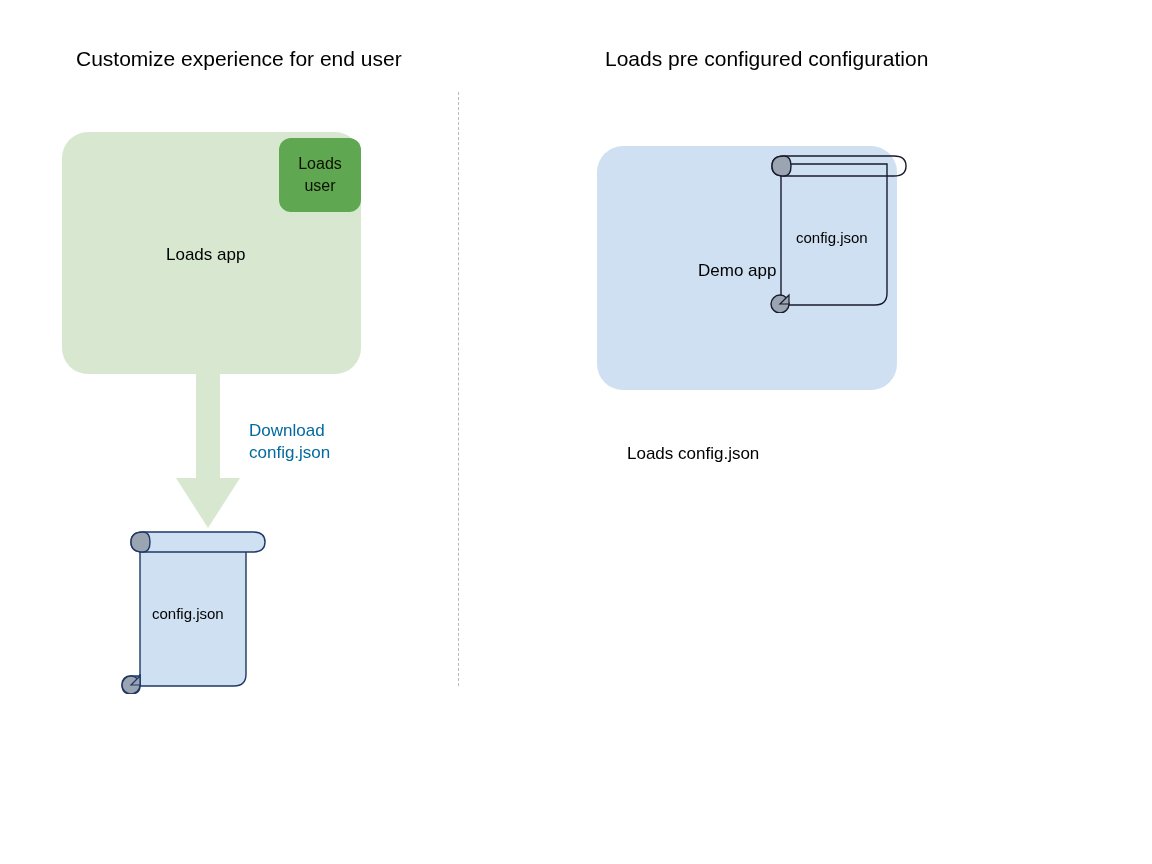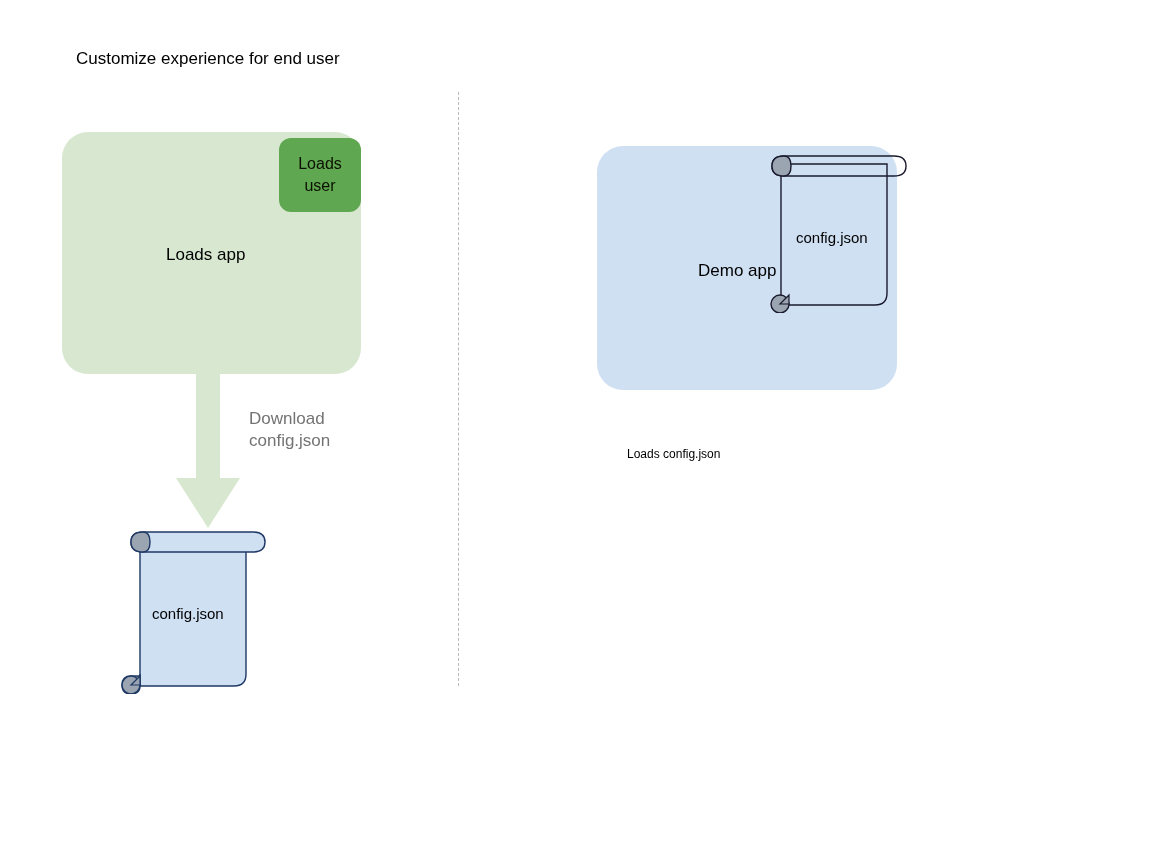--- a/index.html
+++ b/index.html
@@ -20,21 +20,21 @@
   .canvas {
     position: absolute;
     inset: 0;
     width: 1152px;
     height: 864px;
   }
 
   
   .heading {
     position: absolute;
-    font-size: 17px;
+    font-size: 21px;
     line-height: 21px;
     color: #000000;
     white-space: nowrap;
   }
   #heading-left  { left: 76px;  top: 48px; }
   #heading-right { left: 605px; top: 48px; }
 
   
   .app-box {
     position: absolute;
@@ -86,25 +86,25 @@
   #download-arrow {
     position: absolute;
     left: 176px;
     top: 370px;
     width: 64px;
     height: 158px;
   }
   #download-arrow-label {
     position: absolute;
     left: 249px;
-    top: 408px;
+    top: 420px;
     font-size: 17px;
     line-height: 22px;
     white-space: nowrap;
-    color: #737373;
+    color: #0369a1;
   }
 
   
   .scroll {
     position: absolute;
   }
   #scroll-left  { left: 118px; top: 526px; width: 150px; height: 168px; }
   #scroll-right { left: 765px; top: 150px; width: 150px; height: 163px; }
 
   .scroll-label {
@@ -115,21 +115,21 @@
     color: #000000;
   }
   #scroll-left-label  { left: 152px; top: 604px; }
   #scroll-right-label { left: 796px; top: 228px; }
 
   
   #loads-caption {
     position: absolute;
     left: 627px;
     top: 443px;
-    font-size: 12px;
+    font-size: 17px;
     line-height: 22px;
     white-space: nowrap;
     color: #000000;
   }
 
   
   #divider {
     position: absolute;
     left: 458px;
     top: 92px;
@@ -138,20 +138,21 @@
     border-left: 1px dashed #b9b9b9;
   }
 </style>
 </head>
 <body>
 
 <div class="canvas">
 
   <div class="heading" id="heading-left">Customize experience for end user</div>
 
+  <div class="heading" id="heading-right">Loads pre configured configuration</div>
 
   <div id="divider"></div>
 
   <div class="app-box" id="admin-app-box"></div>
 
   <div class="app-label" id="admin-app-label">Loads app</div>
 
   <div id="admin-panel-badge">
     <div>
       <span>Loads</span><br>

